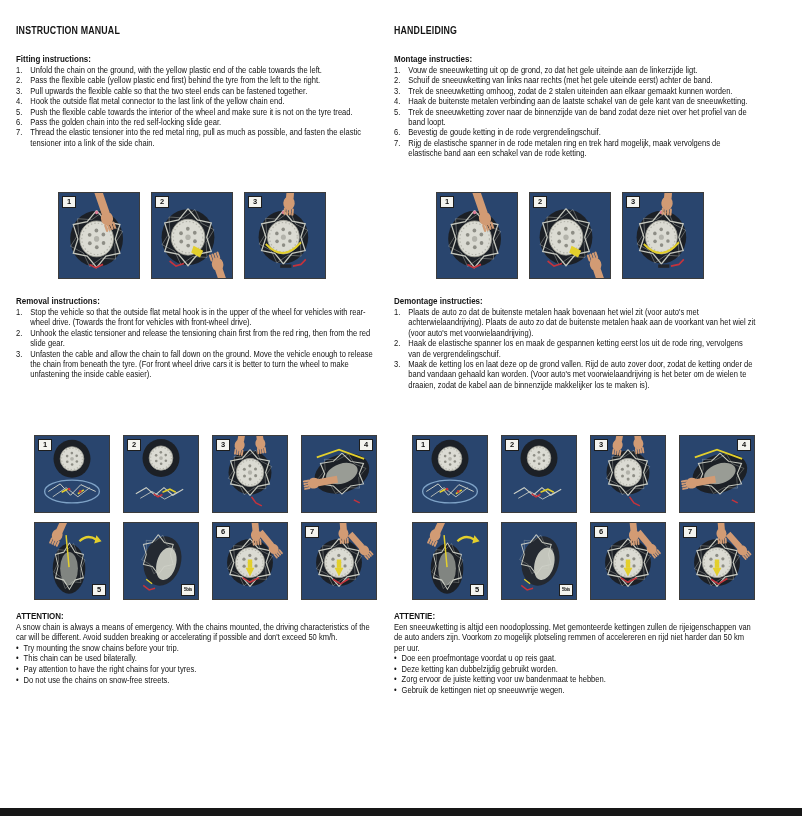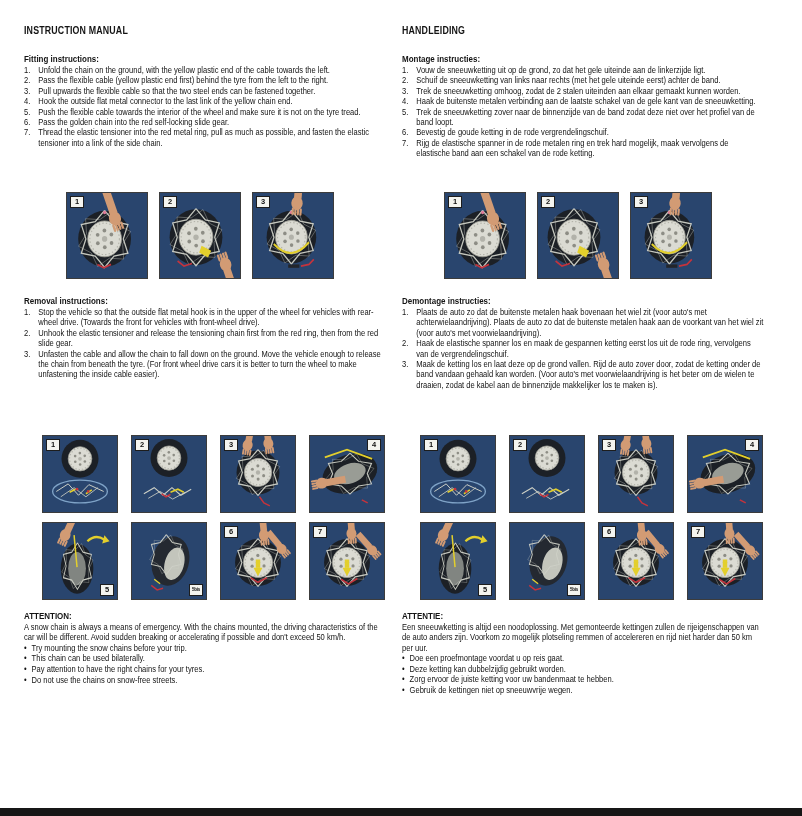--- a/index.html
+++ b/index.html
@@ -1,20 +1,20 @@
 <!DOCTYPE html>
 <html><head>
 <meta charset="utf-8">
 <style>
   html,body{margin:0;padding:0;}
   body{
     width:802px;height:816px;background:#ffffff;color:#131313;
     font-family:"Liberation Sans",sans-serif;position:relative;overflow:hidden;
   }
-  .page{display:flex;padding:24px 18px 0 24px;gap:16px;}
+  .page{display:flex;padding:24px 18px 0 16px;gap:16px;}
   .col{width:362px;flex:0 0 auto;}
   
   .cond{transform:scaleX(0.84);transform-origin:0 0;width:119%;}
   .doc-title{font-size:10.5px;font-weight:700;margin:0;letter-spacing:.2px;}
   .sec-head{font-size:9.5px;font-weight:700;margin:0 0 1px 0;}
   .sec-top{height:168px;}
   .sec-top .sec-head{margin-top:17px;}
   .step{display:flex;font-size:9px;line-height:10.4px;}
   .step .n{flex:0 0 17px;}
   .step .t{flex:1;}

